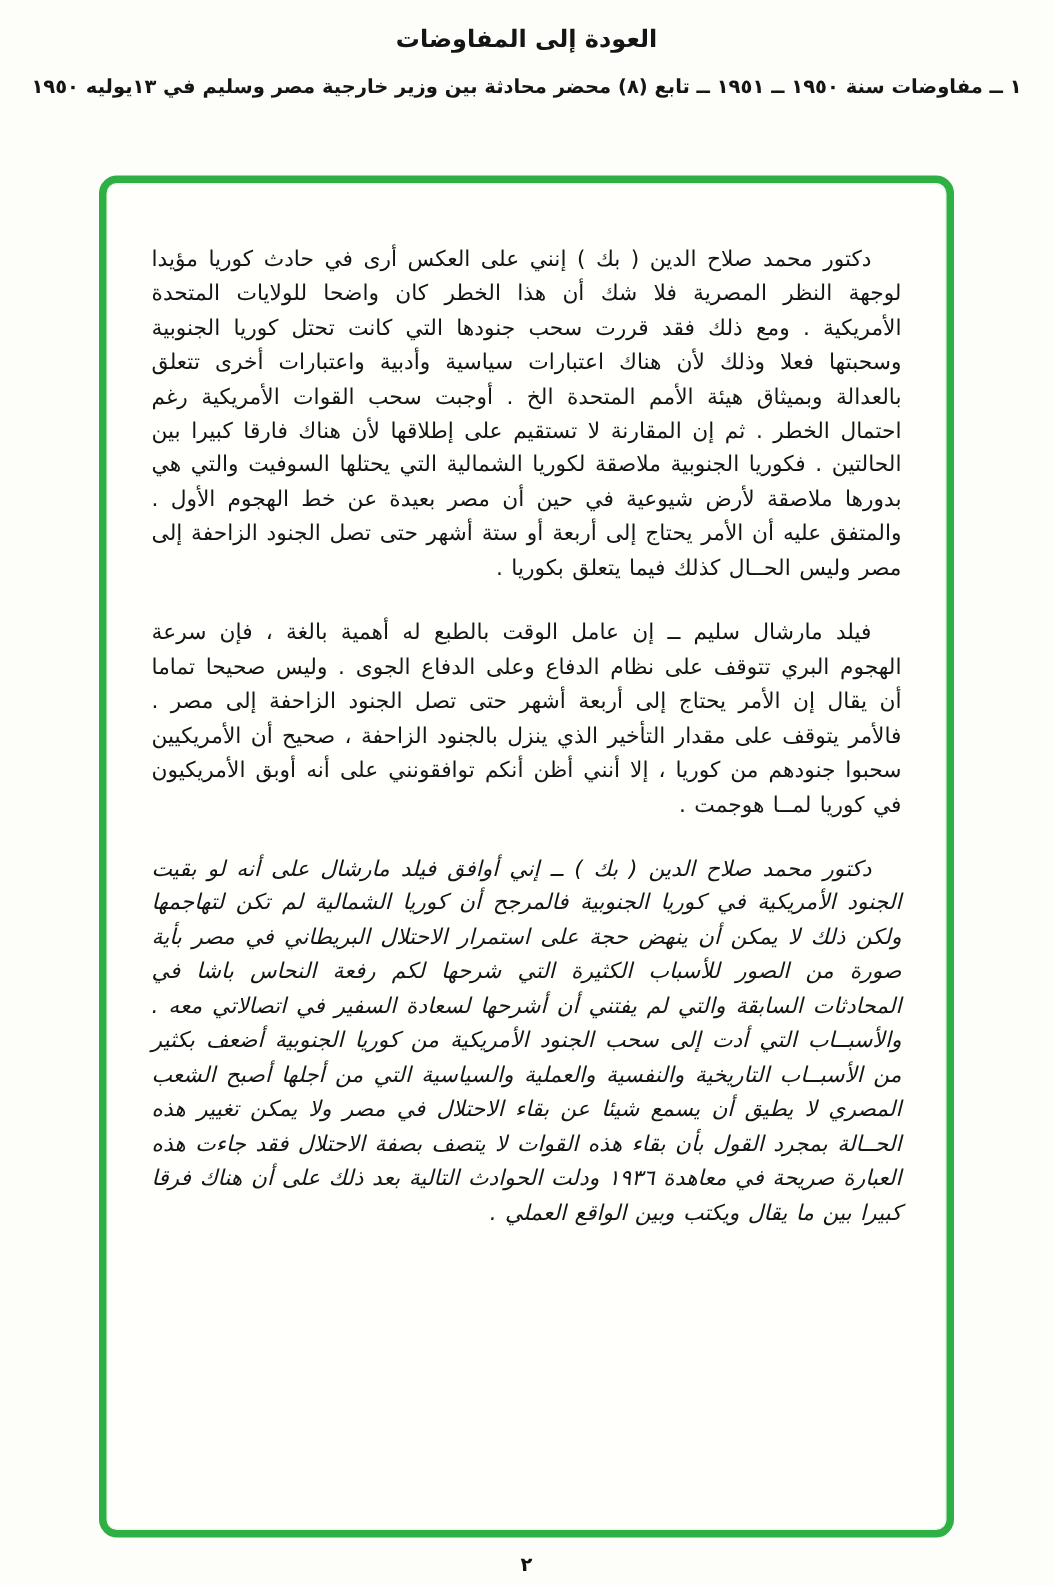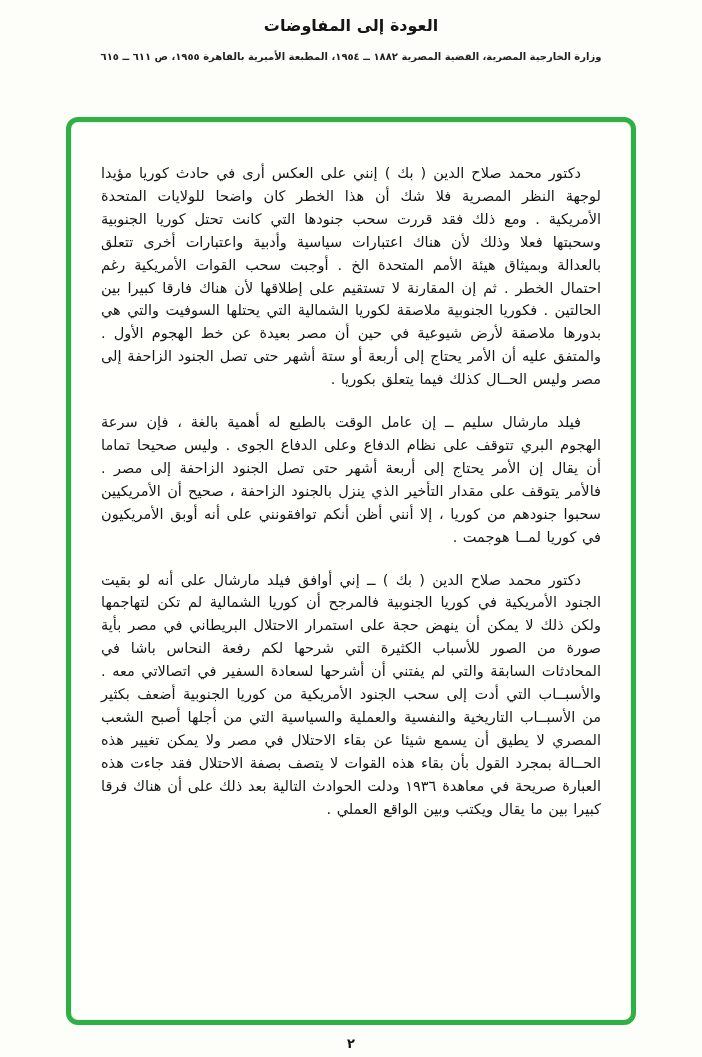--- a/index.html
+++ b/index.html
@@ -54,40 +54,40 @@
     box-shadow: inset 0 0 0 1px #e9f5ea;
   }
   .body-text p {
     font-size: 14.5px;
     line-height: 1.58;
     text-align: justify;
     margin-bottom: 20px;
     text-indent: 20px;
     word-spacing: 1px;
   }
-  .body-text p:last-child { margin-bottom: 0; }
+  .body-text p:last-child { margin-bottom: 0; font-style: italic; }
   .page-number {
     position: absolute;
     bottom: 6px;
     left: 0;
     right: 0;
     text-align: center;
     font-size: 13px;
     font-weight: bold;
     color: #111;
   }
 </style>
 </head>
 <body>
 
 <div class="page">
 
   <div class="header">
     <div class="doc-title">العودة إلى المفاوضات</div>
-    <div class="doc-sub2">وزارة الخارجية المصرية، القضية المصرية ١٨٨٢ ــ ١٩٥٤، المطبعة الأميرية بالقاهرة ١٩٥٥، ص ٦١١ ــ ٦١٥</div>
+    <div class="doc-sub1">١ ــ مفاوضات سنة ١٩٥٠ ــ ١٩٥١ ــ تابع (٨) محضر محادثة بين وزير خارجية مصر وسليم في ١٣يوليه ١٩٥٠</div>
   </div>
 
   <div class="green-box">
     <div class="body-text">
       <p>دكتور محمد صلاح الدين ( بك ) إنني على العكس أرى في حادث كوريا مؤيدا لوجهة النظر المصرية فلا شك أن هذا الخطر كان واضحا للولايات المتحدة الأمريكية . ومع ذلك فقد قررت سحب جنودها التي كانت تحتل كوريا الجنوبية وسحبتها فعلا وذلك لأن هناك اعتبارات سياسية وأدبية واعتبارات أخرى تتعلق بالعدالة وبميثاق هيئة الأمم المتحدة الخ . أوجبت سحب القوات الأمريكية رغم احتمال الخطر . ثم إن المقارنة لا تستقيم على إطلاقها لأن هناك فارقا كبيرا بين الحالتين . فكوريا الجنوبية ملاصقة لكوريا الشمالية التي يحتلها السوفيت والتي هي بدورها ملاصقة لأرض شيوعية في حين أن مصر بعيدة عن خط الهجوم الأول . والمتفق عليه أن الأمر يحتاج إلى أربعة أو ستة أشهر حتى تصل الجنود الزاحفة إلى مصر وليس الحــال كذلك فيما يتعلق بكوريا .</p>
       <p>فيلد مارشال سليم ــ إن عامل الوقت بالطبع له أهمية بالغة ، فإن سرعة الهجوم البري تتوقف على نظام الدفاع وعلى الدفاع الجوى . وليس صحيحا تماما أن يقال إن الأمر يحتاج إلى أربعة أشهر حتى تصل الجنود الزاحفة إلى مصر . فالأمر يتوقف على مقدار التأخير الذي ينزل بالجنود الزاحفة ، صحيح أن الأمريكيين سحبوا جنودهم من كوريا ، إلا أنني أظن أنكم توافقونني على أنه أوبق الأمريكيون في كوريا لمــا هوجمت .</p>
       <p>دكتور محمد صلاح الدين ( بك ) ــ إني أوافق فيلد مارشال على أنه لو بقيت الجنود الأمريكية في كوريا الجنوبية فالمرجح أن كوريا الشمالية لم تكن لتهاجمها ولكن ذلك لا يمكن أن ينهض حجة على استمرار الاحتلال البريطاني في مصر بأية صورة من الصور للأسباب الكثيرة التي شرحها لكم رفعة النحاس باشا في المحادثات السابقة والتي لم يفتني أن أشرحها لسعادة السفير في اتصالاتي معه . والأسبــاب التي أدت إلى سحب الجنود الأمريكية من كوريا الجنوبية أضعف بكثير من الأسبــاب التاريخية والنفسية والعملية والسياسية التي من أجلها أصبح الشعب المصري لا يطيق أن يسمع شيئا عن بقاء الاحتلال في مصر ولا يمكن تغيير هذه الحــالة بمجرد القول بأن بقاء هذه القوات لا يتصف بصفة الاحتلال فقد جاءت هذه العبارة صريحة في معاهدة ١٩٣٦ ودلت الحوادث التالية بعد ذلك على أن هناك فرقا كبيرا بين ما يقال ويكتب وبين الواقع العملي .</p>
     </div>
   </div>
 

